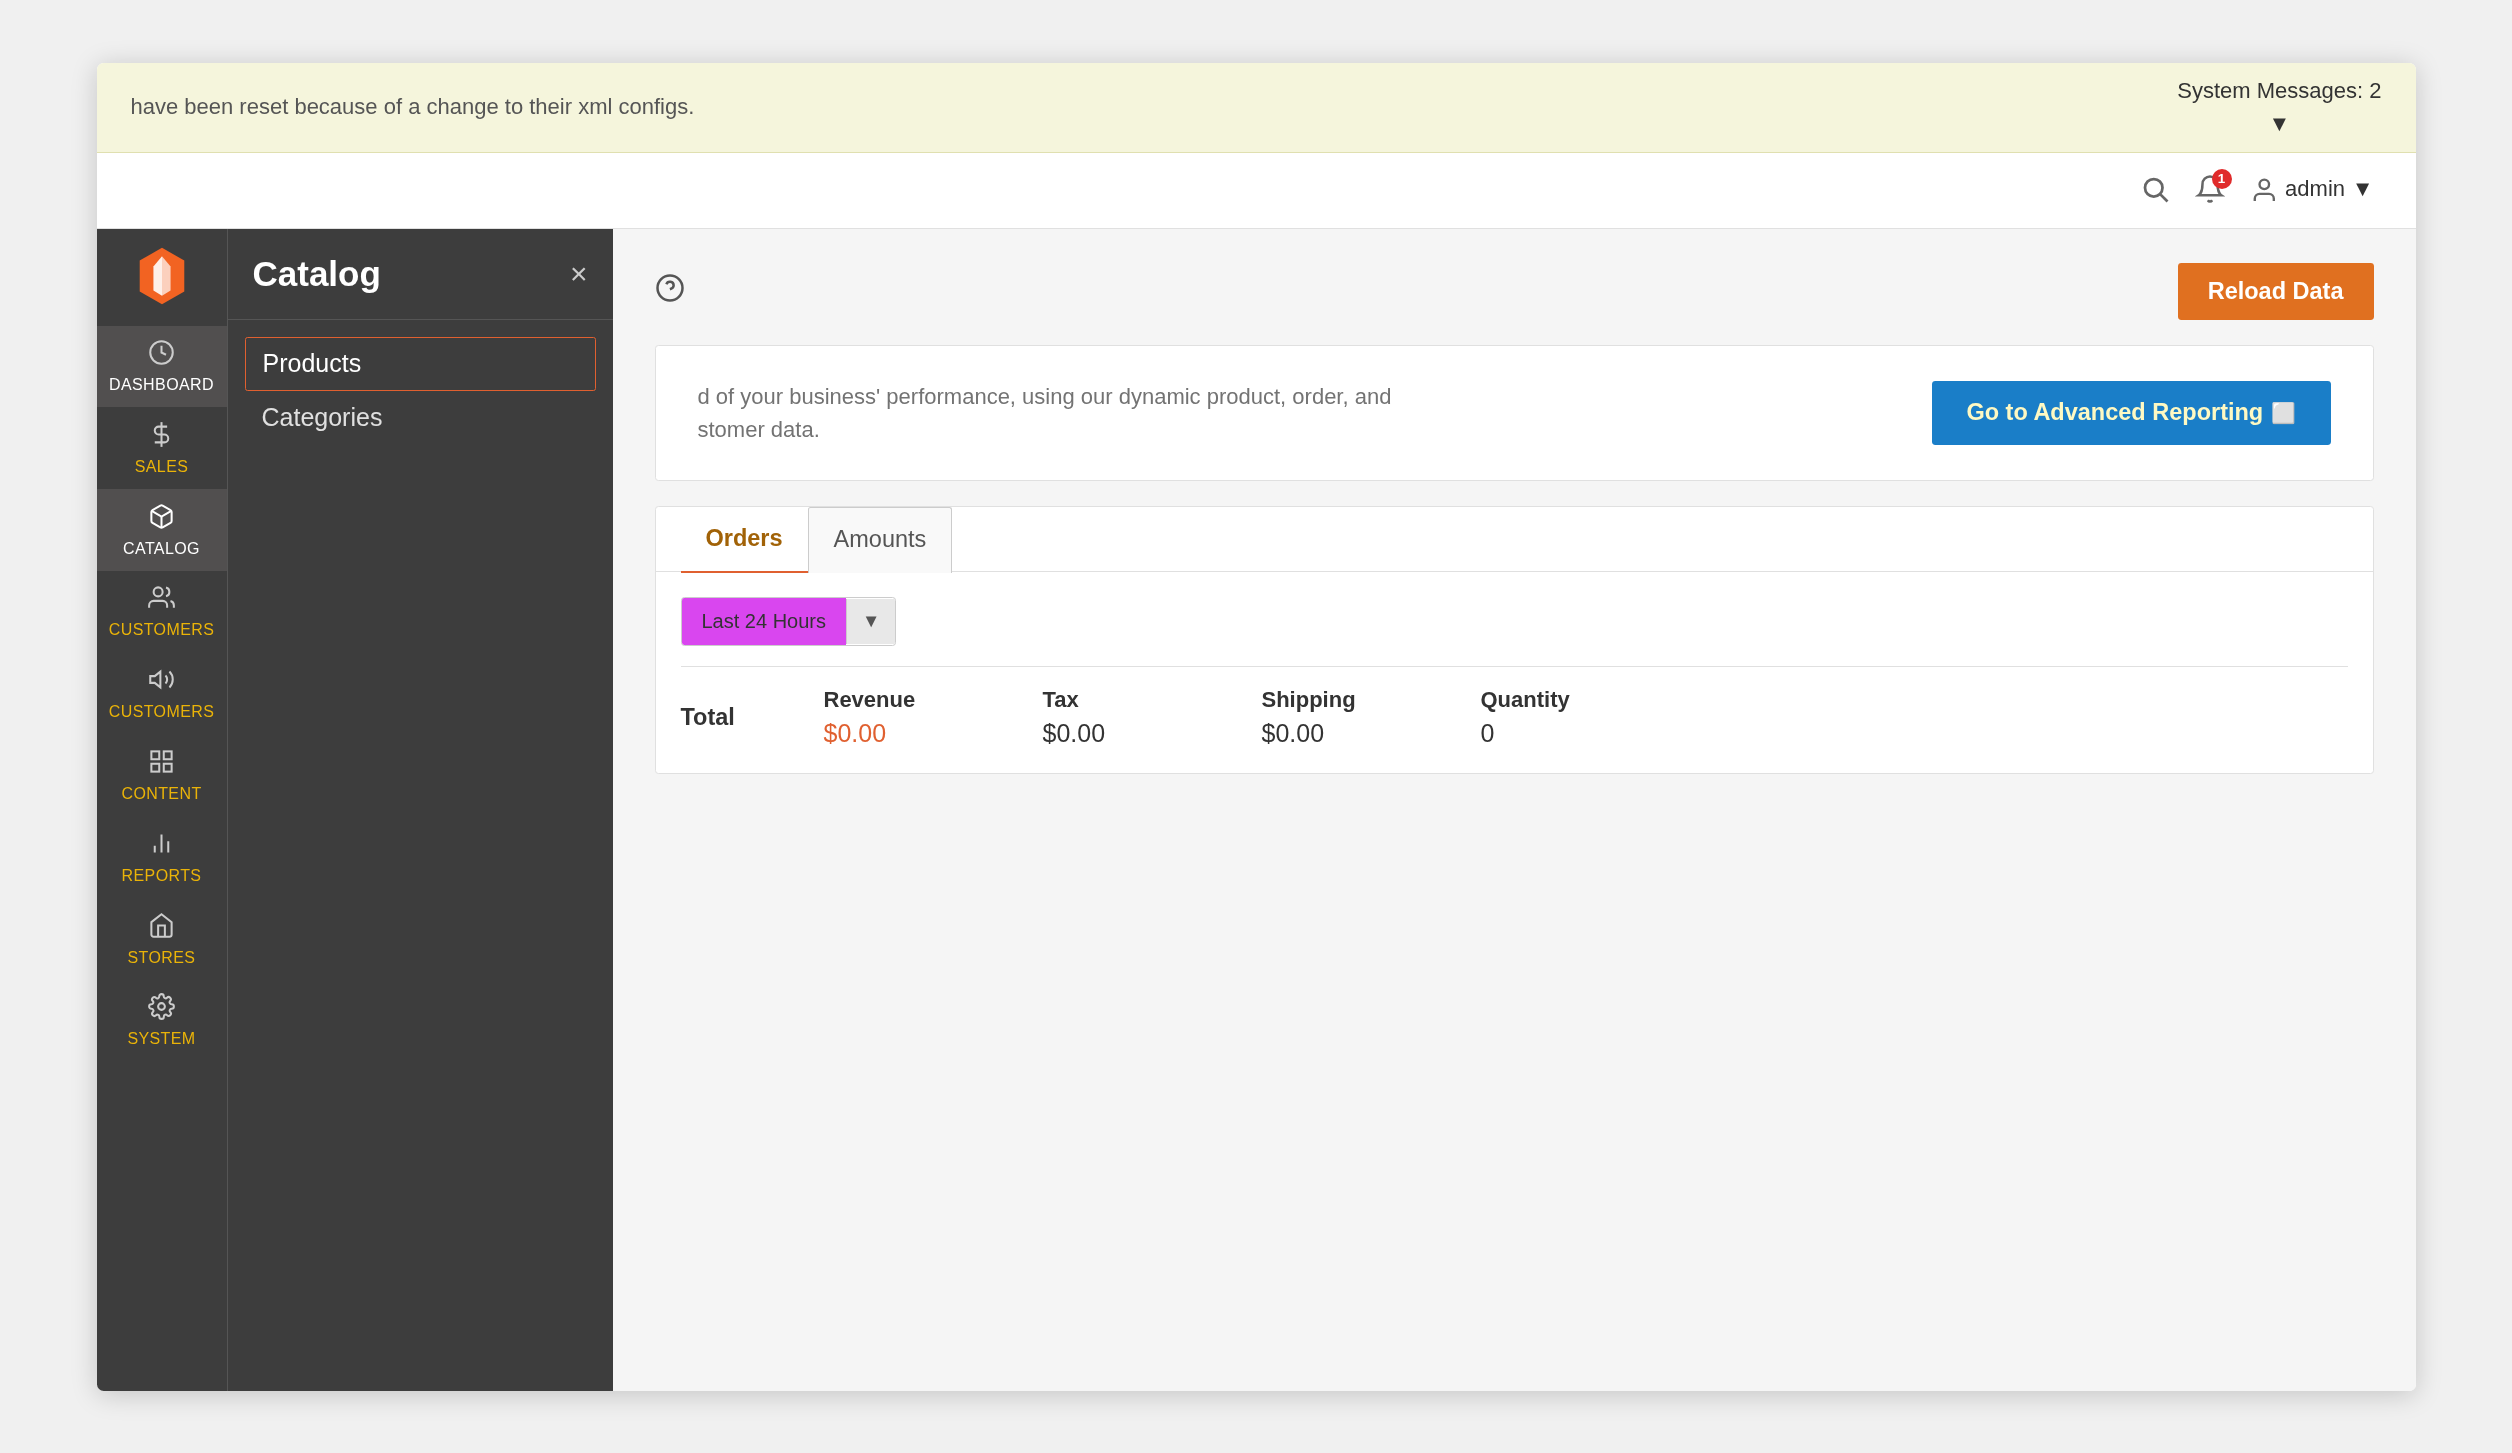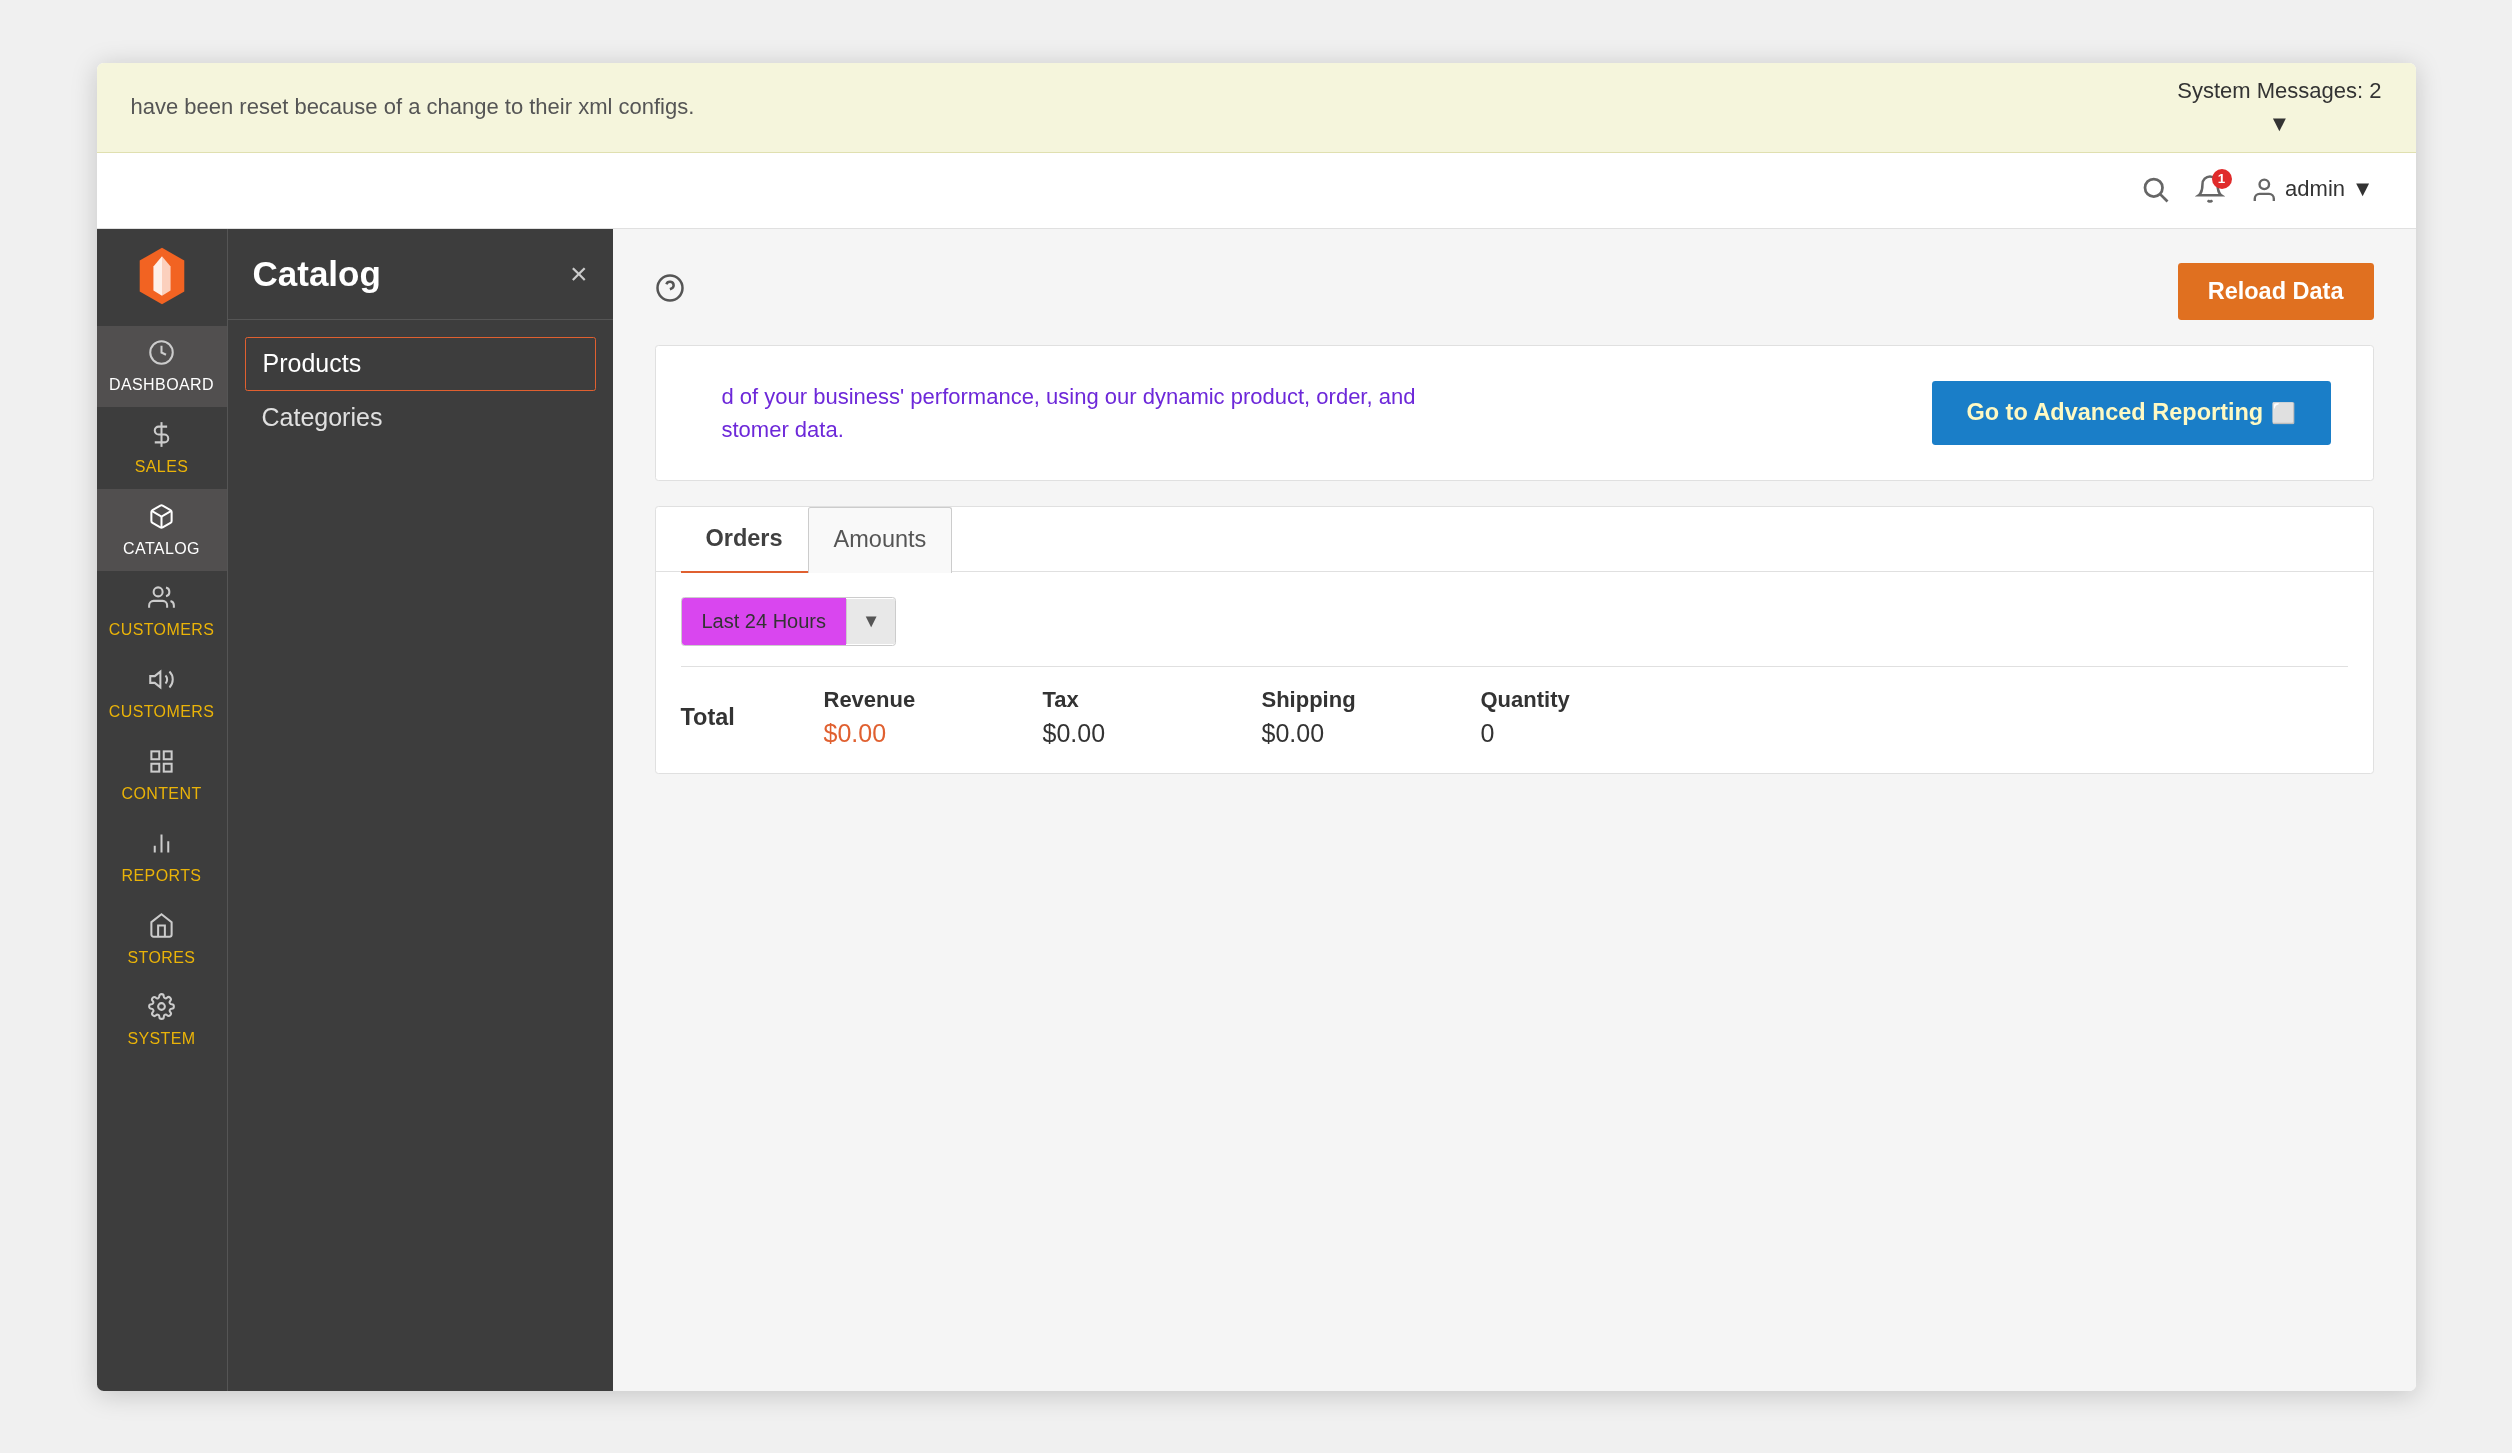--- a/index.html
+++ b/index.html
@@ -250,24 +250,23 @@
       border-radius: 3.4px;
       padding: 34px 42px;
       display: flex;
       align-items: center;
       justify-content: space-between;
       margin-bottom: 25px;
     }
 
     .reporting-text {
       font-size: 22px;
-      color: #6d28d9;
+      color: #737373;
       max-width: 756px;
       line-height: 1.5;
-      margin-left: 24px;
     }
 
     .advanced-reporting-btn {
       background: #1a7ec8;
       color: #fef9c3;
       border: none;
       border-radius: 3.4px;
       padding: 18.5px 34px;
       font-size: 23.5px;
       font-weight: bold;
@@ -299,21 +298,21 @@
     .tab-item {
       padding: 18.5px 25px;
       font-size: 23.5px;
       cursor: pointer;
       color: #555;
       border-bottom: 2.5px solid transparent;
       margin-bottom: -1.7px;
     }
 
     .tab-item.active {
-      color: #404040;
+      color: #a16207;
       border-bottom-color: #e06030;
       font-weight: 600;
     }
 
     .tab-item:not(.active) {
       border: 0.8px solid #ccc;
       border-bottom: none;
       background: #f9f9f9;
       border-radius: 2.5px 2.5px 0 0;
     }

